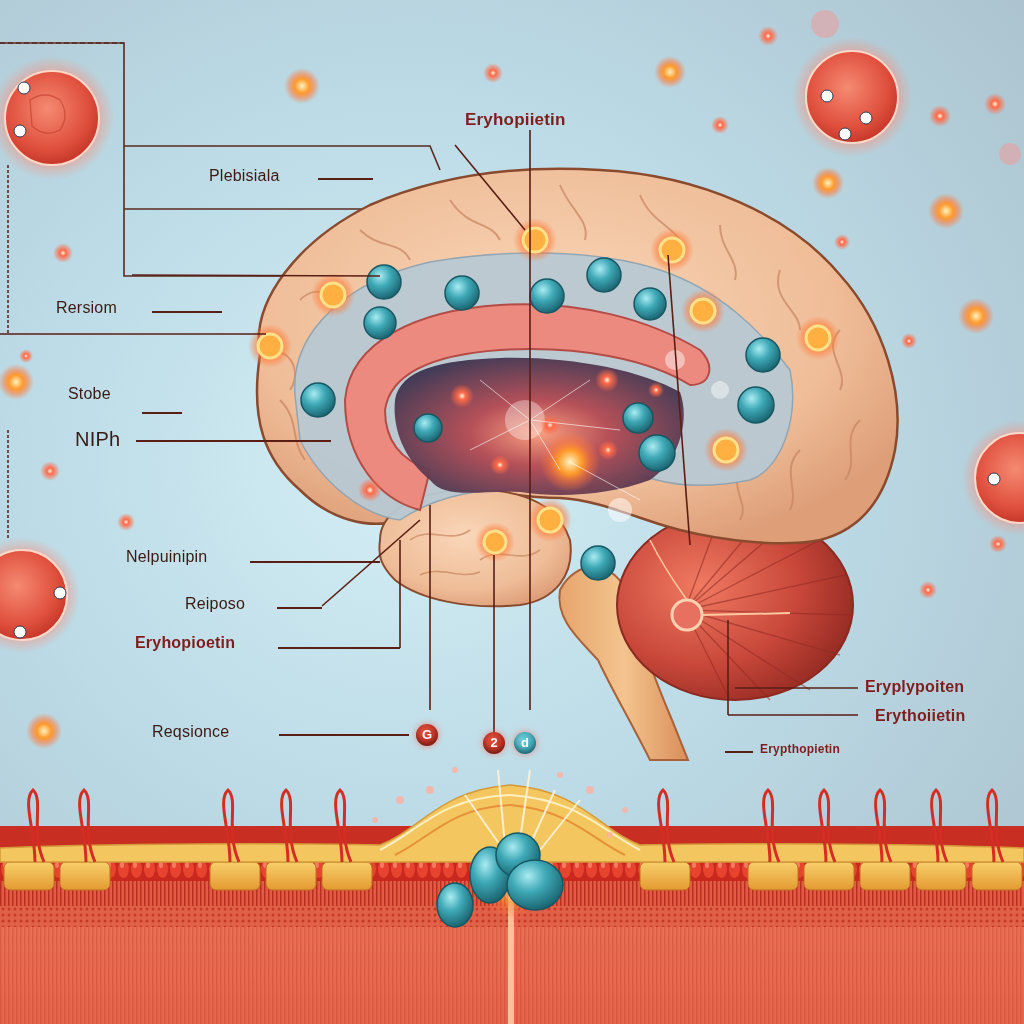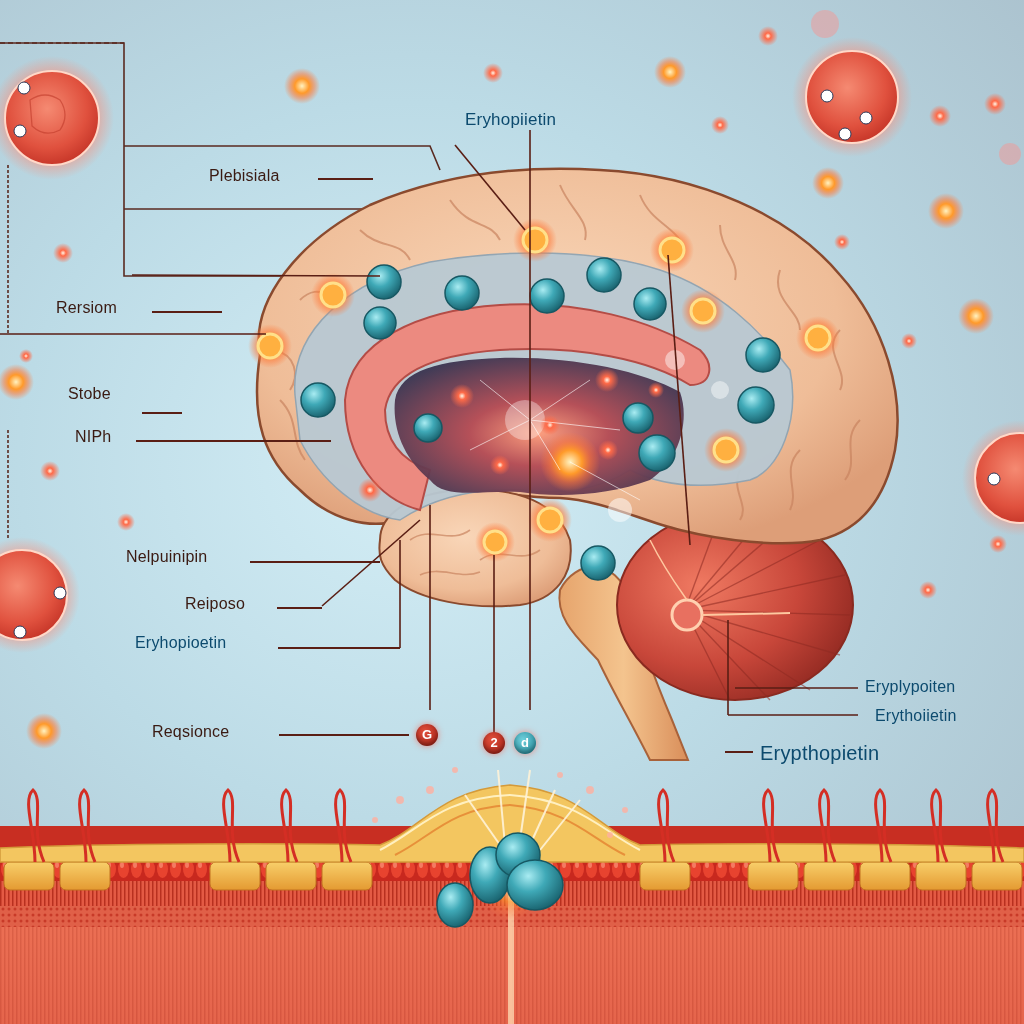--- a/index.html
+++ b/index.html
@@ -2,21 +2,21 @@
 <html><head>
   <meta charset="utf-8">
   <style>
     html, body { margin:0; padding:0; }
     body { width:1024px; height:1024px; overflow:hidden; position:relative;
       background: radial-gradient(ellipse at 40% 45%, #d4eef6 0%, #bcdbe6 45%, #a9bfcb 100%);
       font-family: "Liberation Sans", sans-serif; }
     #scene { position:absolute; left:0; top:0; width:1024px; height:1024px; }
     .label { position:absolute; font-family:"Liberation Sans", sans-serif; color:#3a1a12;
       white-space:nowrap; letter-spacing:0.2px; }
-    .label.bold { font-weight:normal; color:#0c4a6e; }
+    .label.bold { font-weight:bold; color:#7f1d1d; }
     .lead { position:absolute; height:2px; background:#5a1e14; }
     .badge { position:absolute; width:22px; height:22px; border-radius:50%;
       font: bold 13px "Liberation Sans", sans-serif; color:#fff; text-align:center; line-height:22px;
       box-shadow: 0 0 6px rgba(255,80,60,.6), inset 0 -3px 4px rgba(0,0,0,.3); }
     .badge.red { background: radial-gradient(circle at 40% 35%, #e2503c, #9c1a10); }
     .badge.teal { background: radial-gradient(circle at 40% 35%, #6fd0dc, #1b7f8f); }
   </style>
 </head>
 <body>
 
@@ -383,21 +383,21 @@
 
 <div class="label" style="left:209px; top:167px; font-size:16px;">Plebisiala</div>
 <div class="lead" style="left:318px; top:178px; width:55px;"></div>
 
 <div class="label" style="left:56px; top:299px; font-size:16px;">Rersiom</div>
 <div class="lead" style="left:152px; top:311px; width:70px;"></div>
 
 <div class="label" style="left:68px; top:385px; font-size:16px;">Stobe</div>
 <div class="lead" style="left:142px; top:412px; width:40px;"></div>
 
-<div class="label" style="left:75px; top:428px; font-size:16px;text-align:right;">NIPh</div>
+<div class="label" style="left:75px; top:428px; font-size:20px;text-align:right;">NIPh</div>
 <div class="lead" style="left:136px; top:440px; width:195px;"></div>
 
 <div class="label" style="left:126px; top:548px; font-size:16px;">Nelpuinipin</div>
 <div class="lead" style="left:250px; top:561px; width:130px;"></div>
 
 <div class="label" style="left:185px; top:595px; font-size:16px;">Reiposo</div>
 <div class="lead" style="left:277px; top:607px; width:45px;"></div>
 
 <div class="label bold" style="left:135px; top:634px; font-size:16px;text-align:center;">Eryhopioetin</div>
 <div class="lead" style="left:278px; top:647px; width:122px;"></div>
@@ -405,13 +405,13 @@
 <div class="label" style="left:152px; top:723px; font-size:16px;">Reqsionce</div>
 <div class="lead" style="left:279px; top:734px; width:130px;"></div>
 
 <div class="badge red" style="left:416px; top:724px;">G</div>
 <div class="badge red" style="left:483px; top:732px;">2</div>
 <div class="badge teal" style="left:514px; top:732px;">d</div>
 
 <div class="label bold" style="left:865px; top:678px; font-size:16px;text-align:center;">Eryplypoiten</div>
 <div class="label bold" style="left:875px; top:707px; font-size:16px;">Erythoiietin</div>
 <div class="lead" style="left:725px; top:751px; width:28px;"></div>
-<div class="label bold" style="left:760px; top:742px; font-size:20px;">Erypthopietin</div>
+<div class="label bold" style="left:760px; top:742px; font-size:12px;">Erypthopietin</div>
 
 </body></html>

